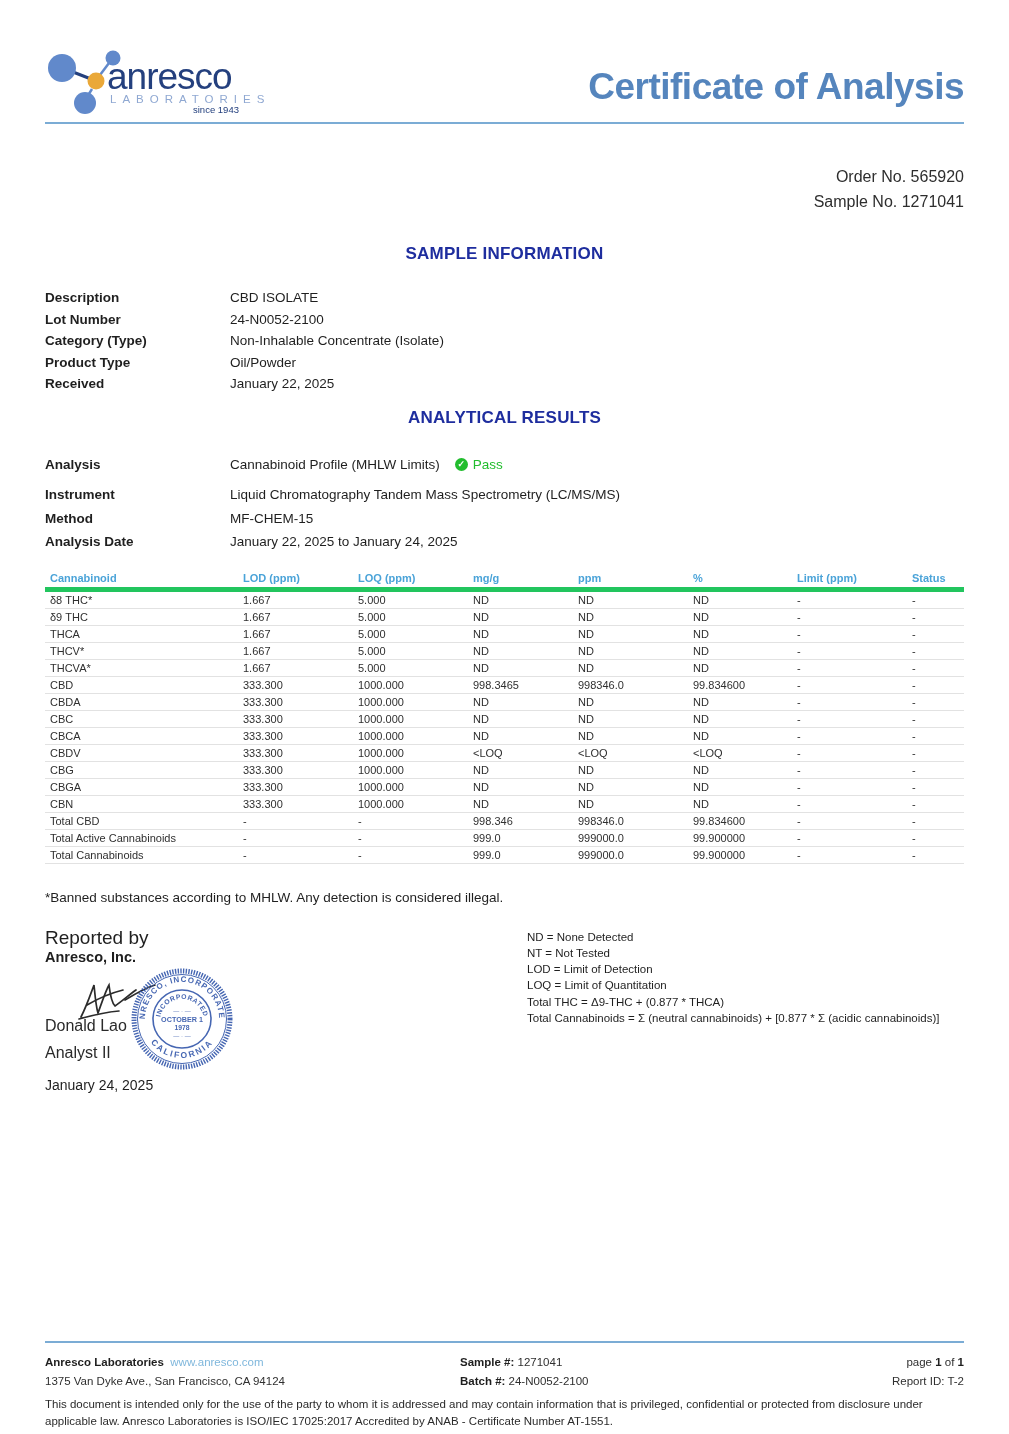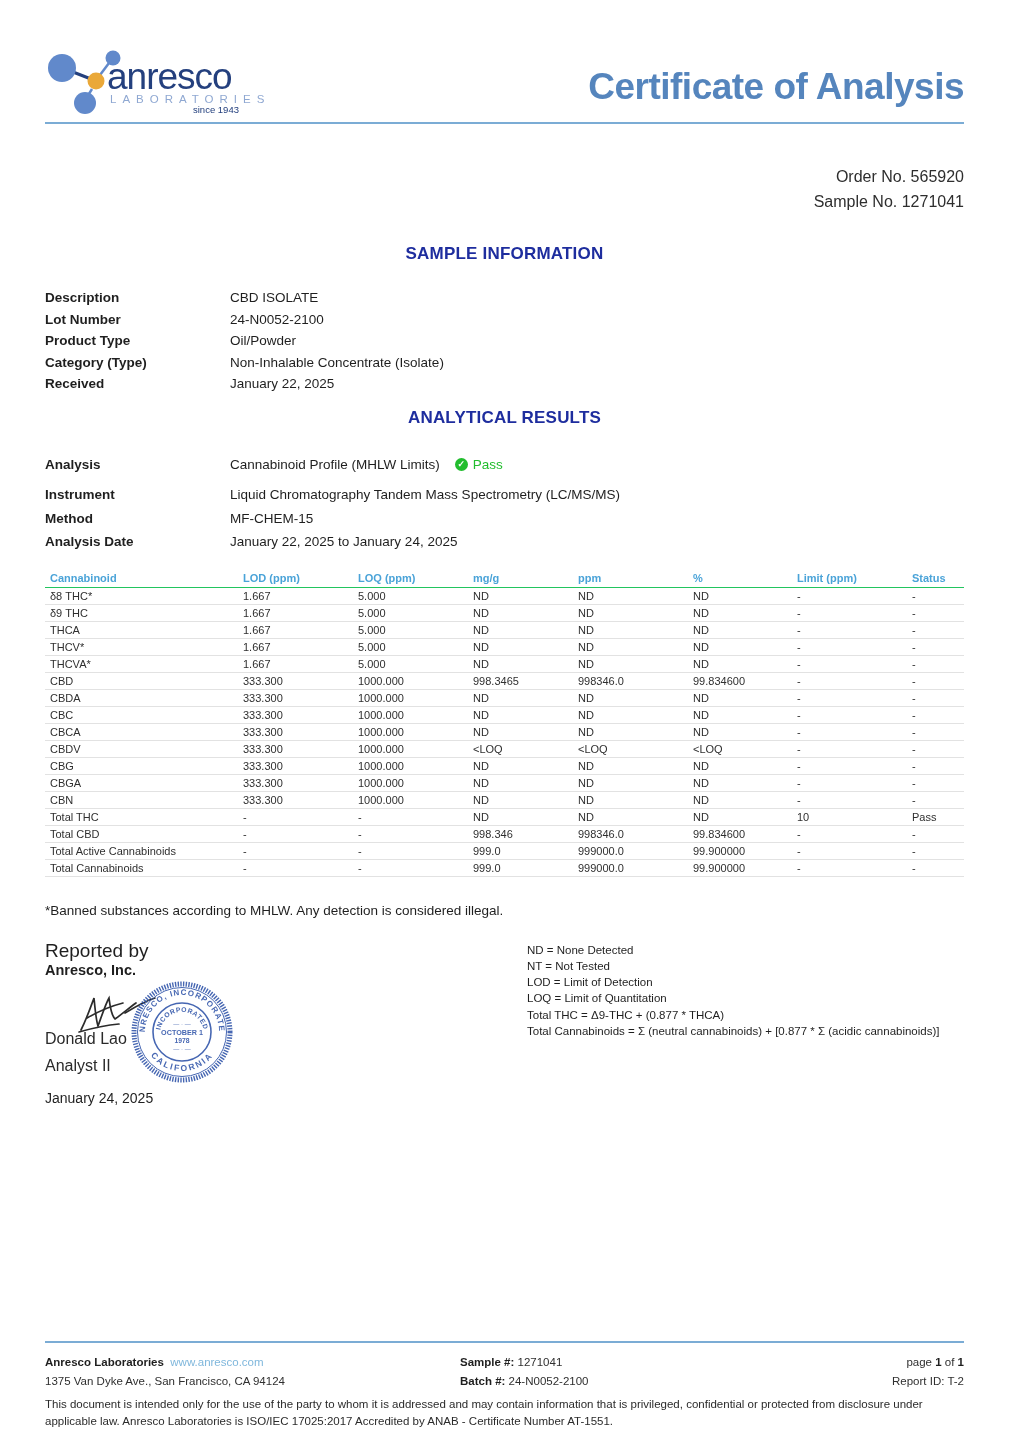--- a/index.html
+++ b/index.html
@@ -28,21 +28,21 @@
   .analysis-grid { margin-top:25px; }
   .analysis-row { display:flex; font-size:13.5px; line-height:23.5px; }
   .analysis-row.first { margin-bottom:7px; }
   .pass-badge { display:inline-flex; align-items:center; margin-left:15px; }
   .pass-circle { width:13px; height:13px; border-radius:50%; background:#22bd2e; color:#fff;
     display:inline-flex; align-items:center; justify-content:center; font-size:9px; font-weight:700; }
   .pass-word { color:#22bd2e; margin-left:5px; font-size:13.5px; }
   
   .results-table { margin-top:16px; width:919px; border-collapse:collapse; table-layout:fixed; font-size:11px; }
   .results-table th { text-align:left; color:#4aa3d8; font-weight:700; padding:2px 2px 3px 0;
-    border-bottom:1px solid #22c55e; }
+    border-bottom:5px solid #22c55e; }
   .results-table td { padding:2px 2px 2px 0; border-bottom:1px solid #e2e2e2; color:#2f2f2f; }
   .results-table th:first-child, .results-table td:first-child { padding-left:5px; }
   .pass-text { color:#22bd2e; }
   
   .footnote { margin-top:26px; font-size:13.5px; color:#1f1f1f; }
   
   .report-block { position:relative; margin-top:22px; height:175px; }
   .reported-by { position:absolute; left:0; top:0; font-size:19px; color:#1f1f1f; }
   .company-name { position:absolute; left:0; top:22px; font-size:14.5px; font-weight:700; color:#1f1f1f; }
   .signature-svg { position:absolute; left:28px; top:48px; width:100px; height:48px; }
@@ -94,26 +94,26 @@
   <div class="info-grid">
     <div class="info-row">
       <div class="info-label">Description</div>
       <div class="info-value">CBD ISOLATE</div>
     </div>
     <div class="info-row">
       <div class="info-label">Lot Number</div>
       <div class="info-value">24-N0052-2100</div>
     </div>
     <div class="info-row">
+      <div class="info-label">Category (Type)</div>
+      <div class="info-value">Non-Inhalable Concentrate (Isolate)</div>
+    </div>
+    <div class="info-row">
       <div class="info-label">Product Type</div>
       <div class="info-value">Oil/Powder</div>
-    </div>
-    <div class="info-row">
-      <div class="info-label">Category (Type)</div>
-      <div class="info-value">Non-Inhalable Concentrate (Isolate)</div>
     </div>
     <div class="info-row">
       <div class="info-label">Received</div>
       <div class="info-value">January 22, 2025</div>
     </div>
   </div>
 
   <div class="section-heading h-results">ANALYTICAL RESULTS</div>
   <div class="analysis-grid">
     <div class="analysis-row first">
@@ -284,30 +284,20 @@
         </tr>
         <tr>
           <td>CBN</td>
           <td>333.300</td>
           <td>1000.000</td>
           <td>ND</td>
           <td>ND</td>
           <td>ND</td>
           <td>-</td>
           <td>-</td>
-        </tr>
-        <tr>
-          <td>Total THC</td>
-          <td>-</td>
-          <td>-</td>
-          <td>ND</td>
-          <td>ND</td>
-          <td>ND</td>
-          <td>10</td>
-          <td class="pass-text">Pass</td>
         </tr>
         <tr>
           <td>Total CBD</td>
           <td>-</td>
           <td>-</td>
           <td>998.346</td>
           <td>998346.0</td>
           <td>99.834600</td>
           <td>-</td>
           <td>-</td>

